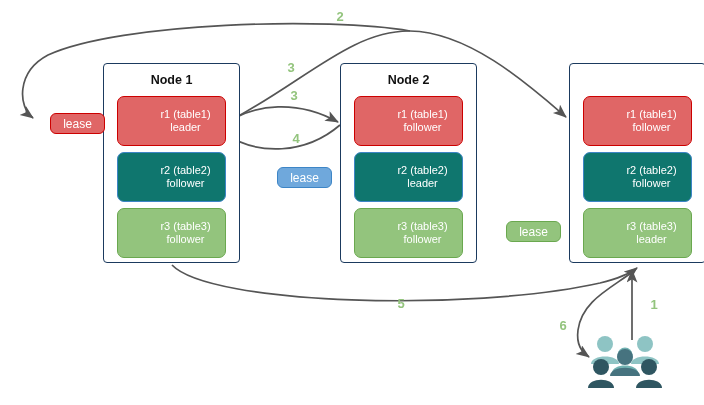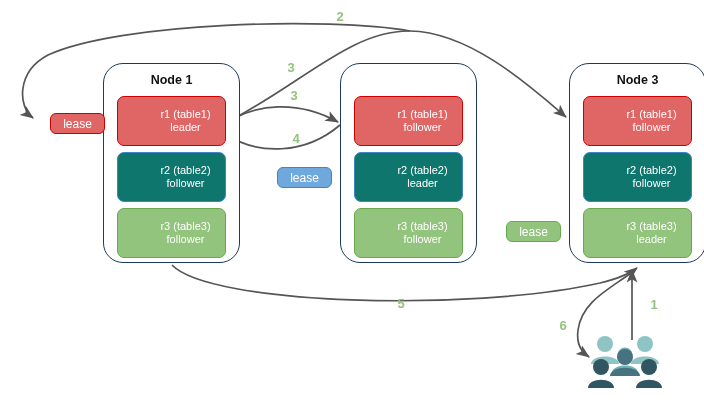--- a/index.html
+++ b/index.html
@@ -1,21 +1,21 @@
 <!DOCTYPE html>
 <html><head>
 <meta charset="utf-8">
 <style>
   html,body{margin:0;padding:0;background:#ffffff;}
   body{width:704px;height:405px;position:relative;overflow:hidden;
        font-family:"Liberation Sans","DejaVu Sans",sans-serif;}
   #stage{position:absolute;inset:0;width:704px;height:405px;}
   svg.layer{position:absolute;left:0;top:0;width:704px;height:405px;overflow:visible;}
   .node{position:absolute;box-sizing:border-box;background:#ffffff;
-        border:1.6px solid #1b3a5e;border-radius:20px;}
+        border:1.6px solid #1b3a5e;border-radius:4px;}
   .node-title{position:absolute;left:0;right:0;top:9px;text-align:center;
               font-size:12.5px;font-weight:bold;color:#111111;}
   .replica{position:absolute;left:13px;right:13px;height:48px;border-radius:7px;
            display:flex;flex-direction:column;align-items:center;justify-content:center;
            color:#ffffff;font-size:11px;line-height:13.5px;text-align:center;padding-left:28px;}
   .replica.r1{background:#e06666;border:1.6px solid #cc0000;}
   .replica.r2{background:#0f766e;border:1.6px solid #3d85c6;}
   .replica.r3{background:#93c47d;border:1.6px solid #6aa84f;}
   .replica .ln{display:block;}
   .lease{position:absolute;border-radius:6px;color:#ffffff;font-size:12px;
@@ -64,36 +64,36 @@
       <span class="ln">r2 (table2)</span>
       <span class="ln">follower</span>
     </div>
     <div class="replica r3" style="top:144px;">
       <span class="ln">r3 (table3)</span>
       <span class="ln">follower</span>
     </div>
   </div>
 
   <div class="node" style="left:340px;top:63px;width:137px;height:200px;">
+    <div class="node-title">Node 2</div>
     <div class="replica r1" style="top:32px;">
       <span class="ln">r1 (table1)</span>
       <span class="ln">follower</span>
     </div>
     <div class="replica r2" style="top:88px;">
       <span class="ln">r2 (table2)</span>
       <span class="ln">leader</span>
     </div>
     <div class="replica r3" style="top:144px;">
       <span class="ln">r3 (table3)</span>
       <span class="ln">follower</span>
     </div>
   </div>
 
   <div class="node" style="left:569px;top:63px;width:137px;height:200px;">
-    <div class="node-title">Node 3</div>
     <div class="replica r1" style="top:32px;">
       <span class="ln">r1 (table1)</span>
       <span class="ln">follower</span>
     </div>
     <div class="replica r2" style="top:88px;">
       <span class="ln">r2 (table2)</span>
       <span class="ln">follower</span>
     </div>
     <div class="replica r3" style="top:144px;">
       <span class="ln">r3 (table3)</span>

